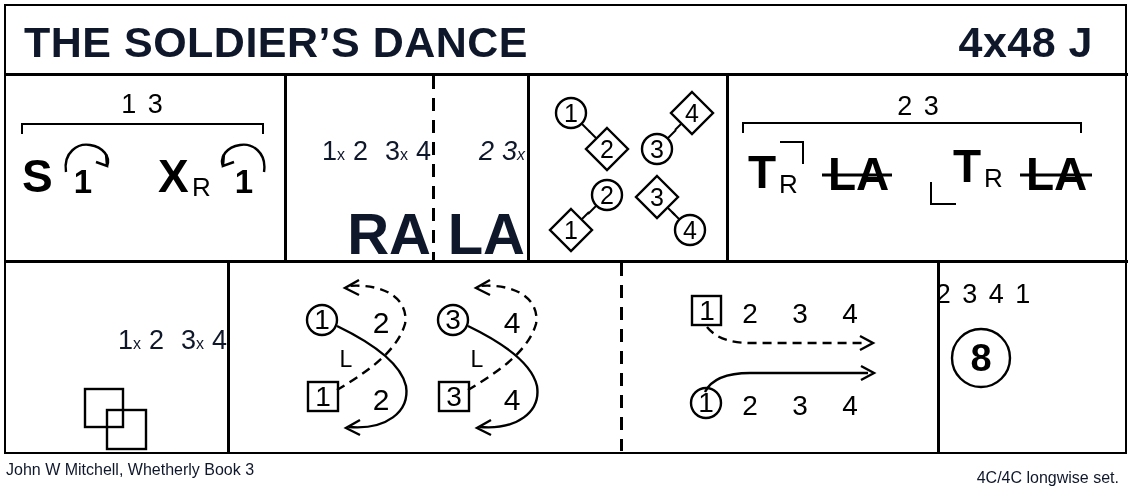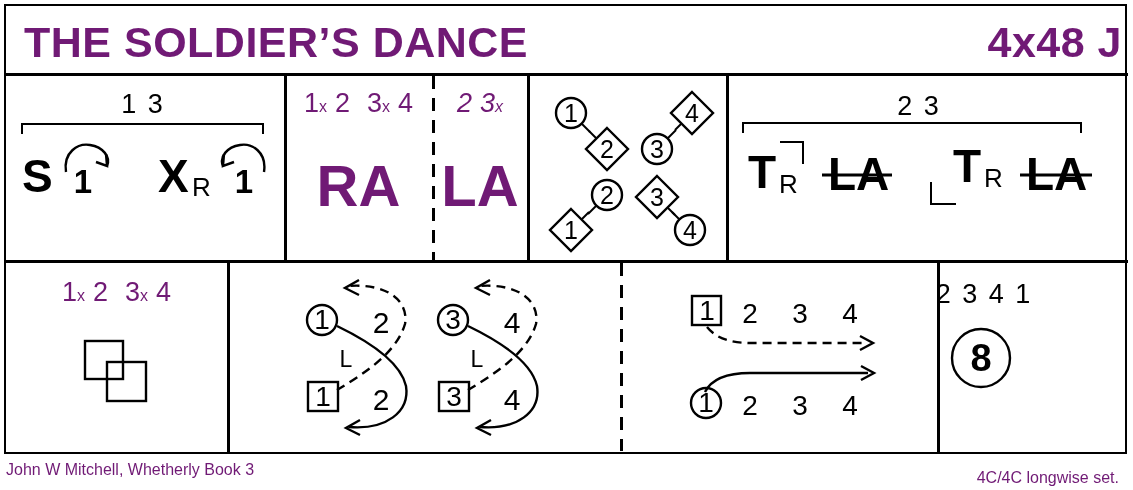--- a/index.html
+++ b/index.html
@@ -1,32 +1,32 @@
 <!DOCTYPE html>
 <html><head>
 <meta charset="utf-8">
 <style>
   html,body{margin:0;padding:0;background:#fff;}
   .sheet{position:relative;width:1133px;height:490px;background:#ffffff;
-         font-family:"Liberation Sans", sans-serif;color:#701a75;overflow:hidden;}
+         font-family:"Liberation Sans", sans-serif;color:#0f172a;overflow:hidden;}
   .abs{position:absolute;}
   
   .outer{left:4px;top:4px;width:1119px;height:446px;border:2.5px solid #000;}
   .hline{height:2.5px;background:#000;}
   .vline{width:2.5px;background:#000;}
   .vdash{width:2.5px;background:repeating-linear-gradient(to bottom,#000 0 13px,transparent 13px 22px);}
   
   .title{font-size:43px;font-weight:bold;letter-spacing:.5px;white-space:nowrap;}
   .hdr{font-size:27px;white-space:nowrap;word-spacing:4px;}
   .sub{font-size:16px;}
   .gapS{display:inline-block;width:8px;}
   .gapL{display:inline-block;width:17px;}
   .big{font-size:58px;font-weight:bold;white-space:nowrap;}
   .footer{font-size:16px;white-space:nowrap;}
-  .ctr{text-align:center;}
+  .ctr{text-align:right;margin-top:48px;}
   svg{display:block;}
   svg text{font-family:"Liberation Sans", sans-serif;fill:#000;}
   .s{stroke:#000;fill:none;stroke-width:2.4;}
   .sthin{stroke:#000;fill:none;stroke-width:2;}
   .dash{stroke-dasharray:9 6;}
   .t25{font-size:25px;}
   .t27{font-size:27px;}
   .t28{font-size:28px;}
   .t30{font-size:30px;}
   .t23{font-size:23px;}
@@ -45,21 +45,21 @@
   <div class="abs hline" style="left:4px;top:260px;width:1124px;"></div>
   <div class="abs vline" style="left:284px;top:74px;height:187px;"></div>
   <div class="abs vdash" style="left:432px;top:76px;height:184px;"></div>
   <div class="abs vline" style="left:527px;top:74px;height:187px;"></div>
   <div class="abs vline" style="left:726px;top:74px;height:187px;"></div>
   <div class="abs vline" style="left:227px;top:261px;height:191px;"></div>
   <div class="abs vdash" style="left:620px;top:263px;height:188px;"></div>
   <div class="abs vline" style="left:937px;top:261px;height:191px;"></div>
 
   <div class="abs title" style="left:24px;top:18px;">THE SOLDIER’S DANCE</div>
-  <div class="abs title" style="right:11px;top:18px;">4x48 J</div>
+  <div class="abs title" style="right:40px;top:18px;">4x48 J</div>
 
   <div class="abs" style="left:6px;top:76px;">
     <svg width="278" height="185" viewBox="0 0 278 185">
       <text x="136" y="37" text-anchor="middle" class="t27" style="word-spacing:4px">1 3</text>
       <polyline class="sthin" points="16,58 16,48 257,48 257,58"></polyline>
       <text x="16" y="116" class="t46b">S</text>
       <g>
         <path class="s" d="M60,96 C57,76 72,67 84,69 C97,71 105,81 101,90"></path>
         <path class="s" d="M90,86 L101,90 L100,78"></path>
       </g>

